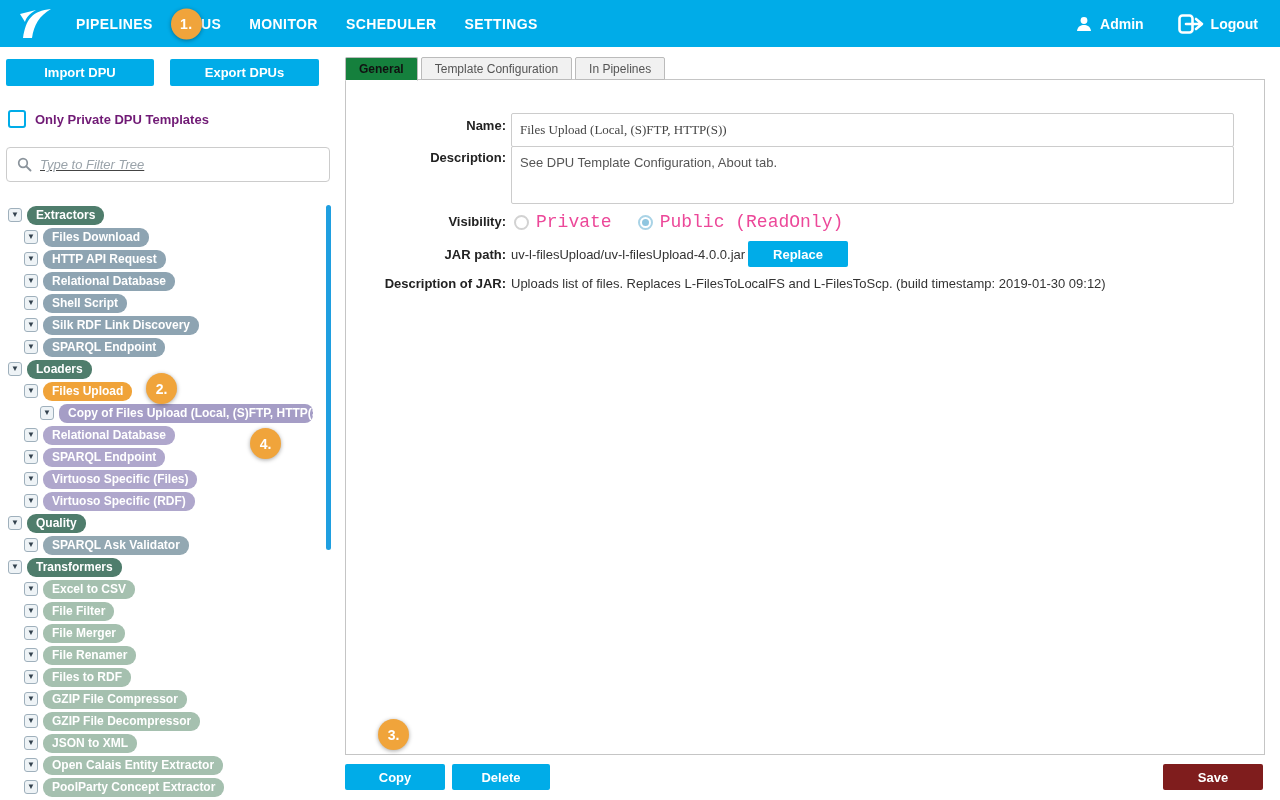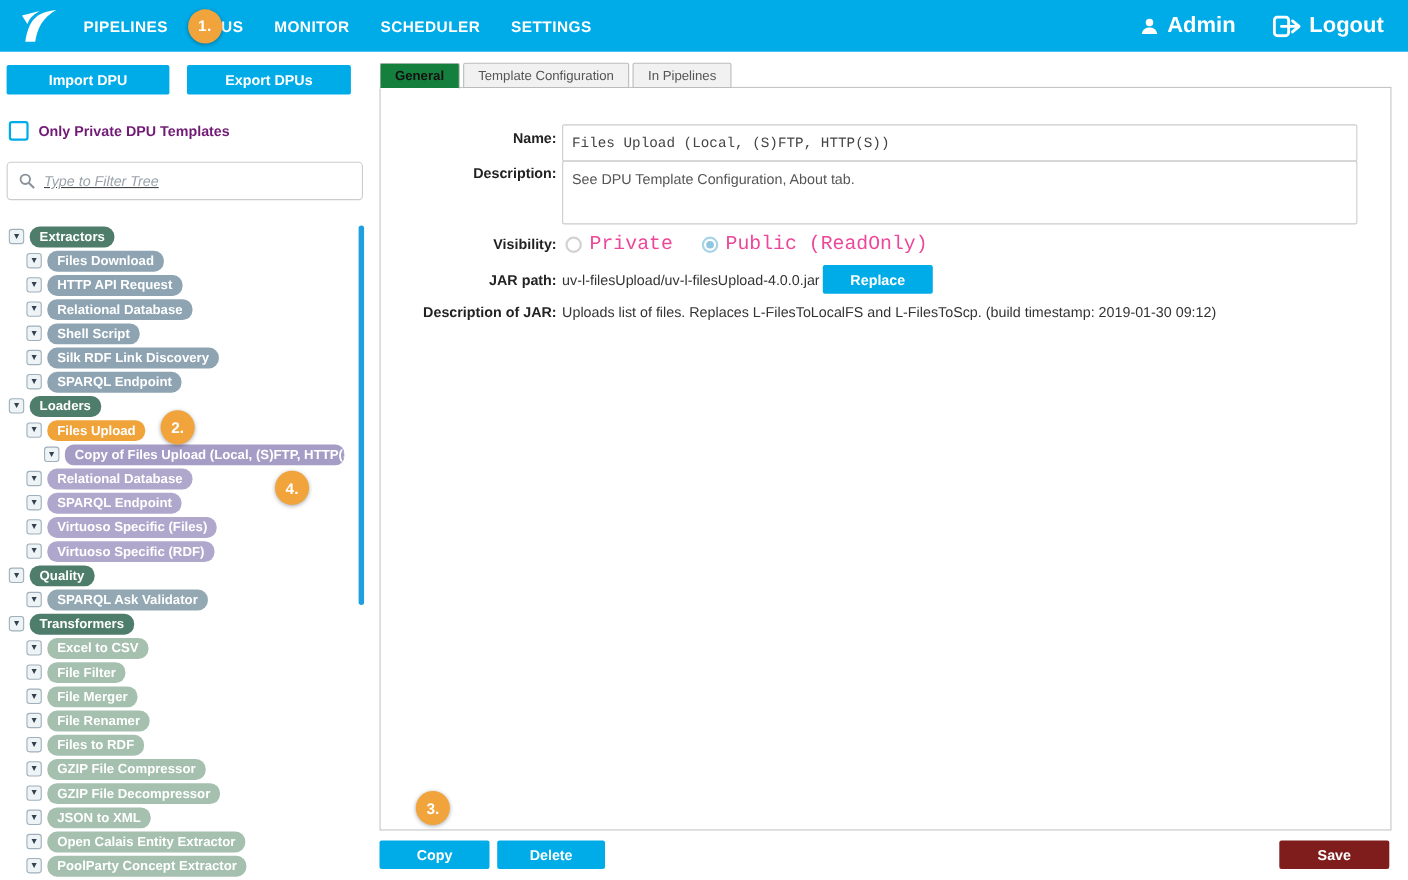--- a/index.html
+++ b/index.html
@@ -14,21 +14,21 @@
     position:absolute; top:0; left:0; width:1280px; height:47px;
     background:#00ACE8; color:#fff; display:flex; align-items:center;
   }
   .logo { margin-left:16px; width:40px; height:38px; display:flex; align-items:center; justify-content:center; cursor:pointer; }
   .nav { display:flex; margin-left:18px; gap:24px; }
   .nav-item {
     font-size:14px; font-weight:700; letter-spacing:.4px; cursor:pointer;
     position:relative; padding:14px 2px; white-space:nowrap;
   }
   .user-area { margin-left:auto; display:flex; align-items:center; gap:34px; margin-right:22px; }
-  .user, .logout { display:flex; align-items:center; gap:7px; font-size:20px; font-weight:700; cursor:pointer; }
+  .user, .logout { display:flex; align-items:center; gap:7px; font-size:14px; font-weight:700; cursor:pointer; }
 
   
   .step-badge {
     width:31px; height:31px; border-radius:50%; background:#F0A43B; color:#fff;
     font-size:14px; font-weight:700; display:flex; align-items:center; justify-content:center;
     box-shadow:0 1px 4px rgba(0,0,0,.35); z-index:50;
   }
   .step-badge.in-nav { position:absolute; left:-8px; top:50%; transform:translateY(-50%); }
   .step-badge.in-row { position:absolute; left:146px; top:-7px; }
   .step-badge.abs { position:absolute; }
@@ -89,21 +89,21 @@
   }
   .tab.active { background:#15803d; color:#111; font-weight:700; border-bottom:1px solid #fff; margin-bottom:-1px; height:24px; }
 
   .panel {
     position:absolute; left:345px; top:79px; width:920px; height:676px;
     border:1px solid #c5c5c5; background:#fff;
   }
   .fl { position:absolute; left:0; width:160px; text-align:right; font-size:13px; font-weight:700; color:#222; }
   .name-input {
     position:absolute; left:165px; top:33px; width:723px; height:25px;
-    border:1px solid #ccc; border-radius:2px; font-family:Liberation Mono, monospace;
+    border:1px solid #ccc; border-radius:2px; font-family:Liberation Serif, serif;
     font-size:13px; color:#444; padding:16px 8px;
   }
   .desc-input {
     position:absolute; left:165px; top:66px; width:723px; height:58px;
     border:1px solid #ccc; border-radius:2px; font-family:"Liberation Sans",sans-serif;
     font-size:13px; color:#555; padding:8px; resize:none; outline:none;
   }
   .radio-group { position:absolute; left:168px; top:132px; display:flex; align-items:center; gap:26px; }
   .radio { display:flex; align-items:center; gap:7px; cursor:default; }
   .rc { width:15px; height:15px; border-radius:50%; border:2px solid #d2d2d2; background:#fff; display:flex; align-items:center; justify-content:center; }

